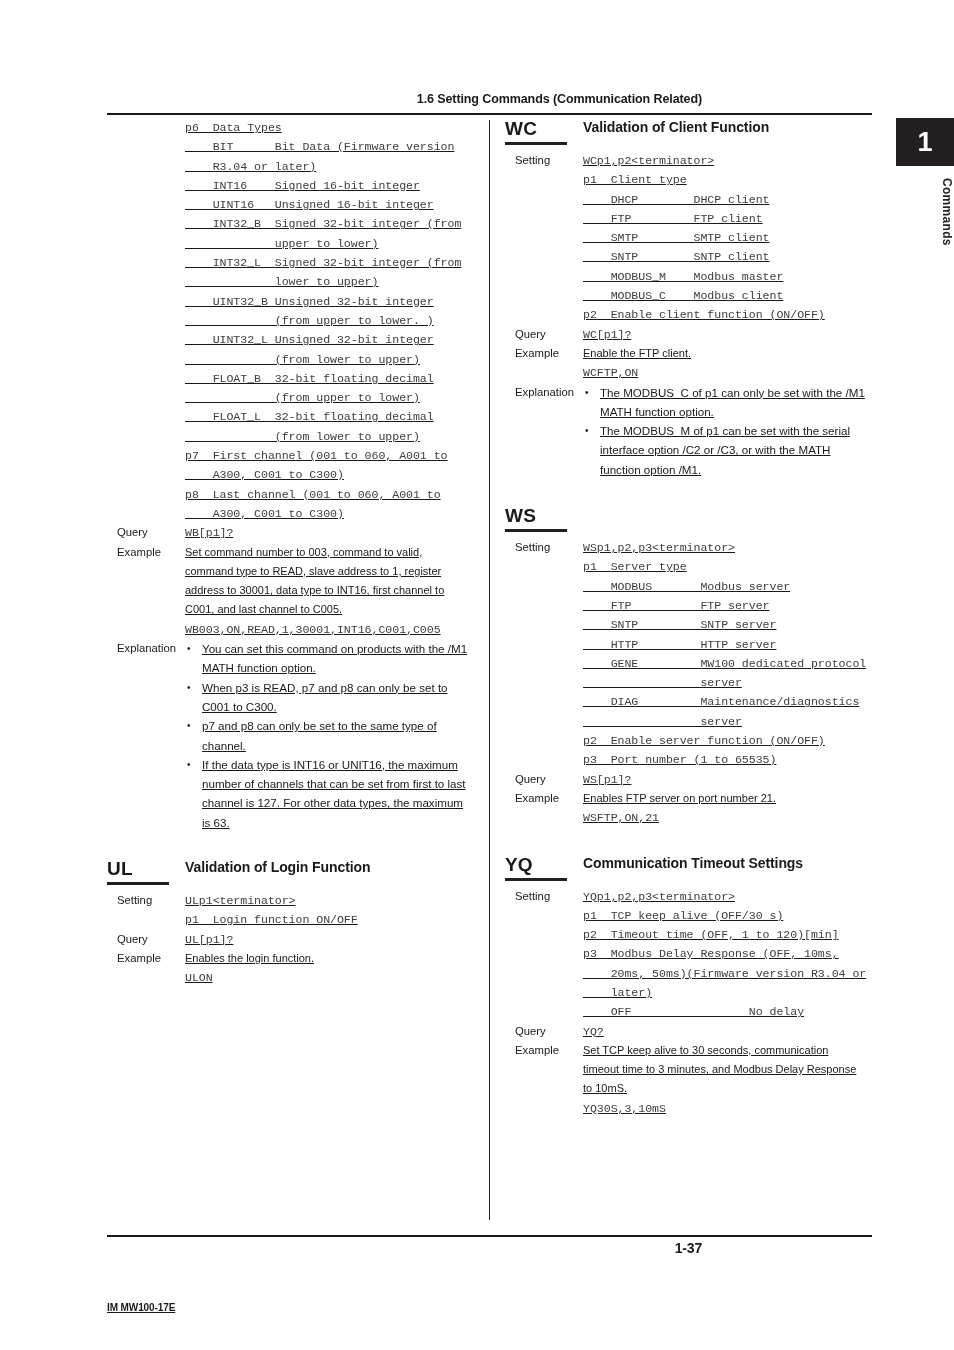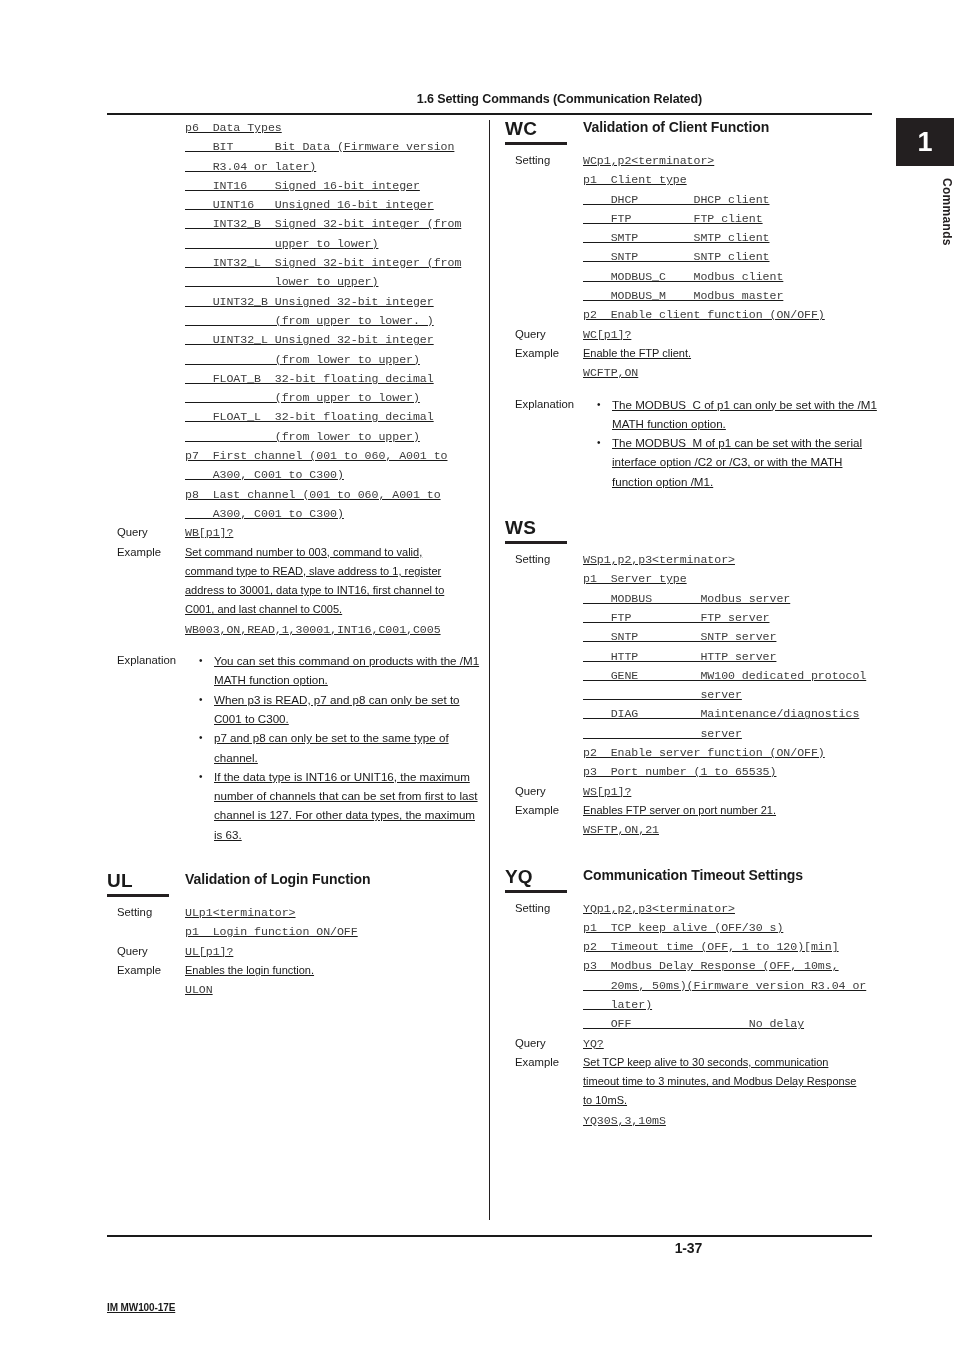--- a/index.html
+++ b/index.html
@@ -158,21 +158,21 @@
   }
   
   .prose {
     font-size: 11px;
     line-height: 19.3px;
     color: #1a1a1a;
   }
   .prose-line { white-space: pre; }
 
   
-  .bullets { margin: 12px; padding: 0; list-style: none; }
+  .bullets { margin: 0; padding: 0; list-style: none; }
   .bullet {
     position: relative;
     padding-left: 17px;
     font-size: 11.6px;
     line-height: 19.3px;
   }
   .bullet::before {
     content: "\2022";
     position: absolute;
     left: 2px;
@@ -345,22 +345,22 @@
 
       <div class="row">
         <div class="row-label">Setting</div>
         <div class="row-body">
           <div class="mono">WCp1,p2&lt;terminator&gt;</div>
           <div class="mono">p1  Client type</div>
           <div class="mono">    DHCP        DHCP client</div>
           <div class="mono">    FTP         FTP client</div>
           <div class="mono">    SMTP        SMTP client</div>
           <div class="mono">    SNTP        SNTP client</div>
+          <div class="mono">    MODBUS_M    Modbus master</div>
           <div class="mono">    MODBUS_C    Modbus client</div>
-          <div class="mono">    MODBUS_M    Modbus master</div>
           <div class="mono">p2  Enable client function (ON/OFF)</div>
         </div>
       </div>
 
       <div class="row">
         <div class="row-label">Query</div>
         <div class="row-body">
           <div class="mono">WC[p1]?</div>
         </div>
       </div>

